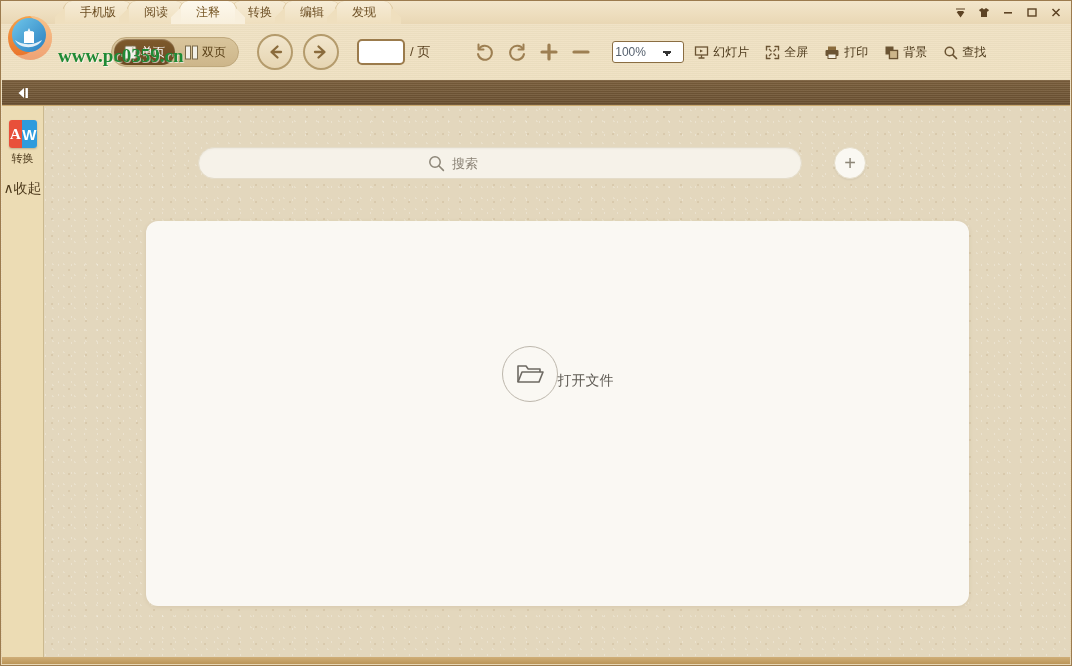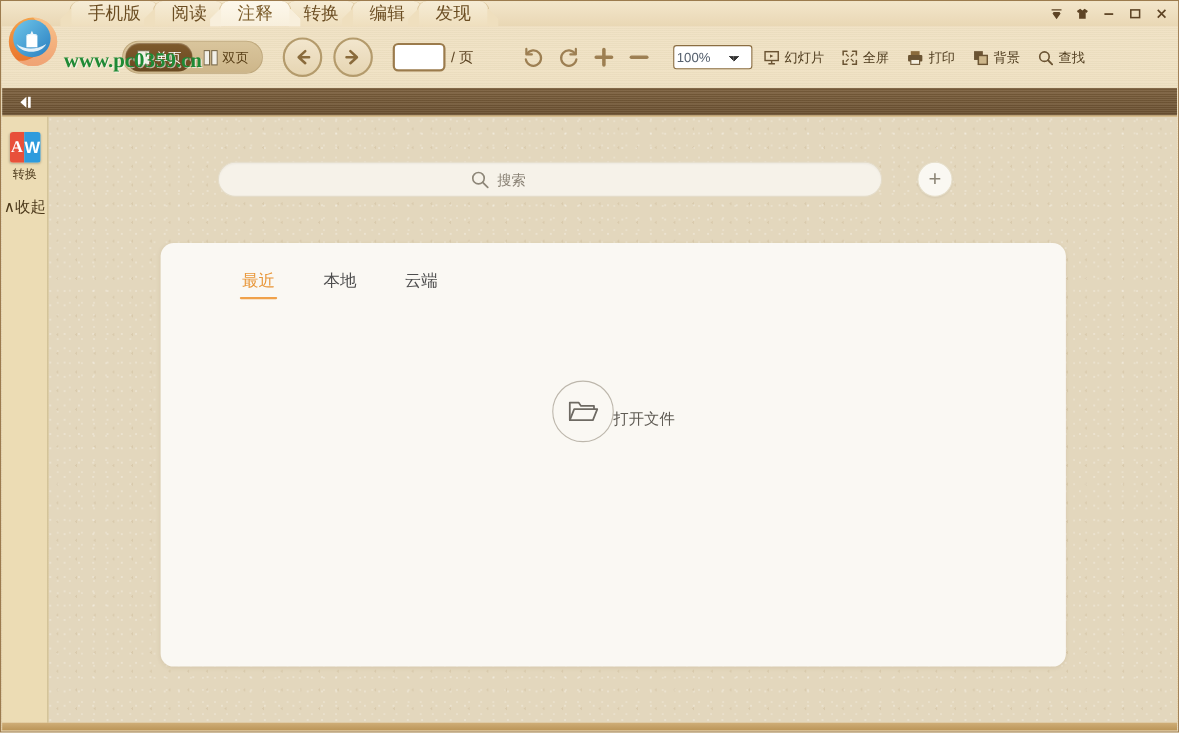--- a/index.html
+++ b/index.html
@@ -31,21 +31,21 @@
   }
   .tabs {
     position: absolute; left: 62px; top: 0;
     display: flex; align-items: flex-end; height: 23px;
   }
   .tab {
     position: relative;
     height: 23px;
     padding: 0 16px;
     display: flex; align-items: center; justify-content: center;
-    font-size: 16px;
+    font-size: 12px;
     color: #6b4d22;
     background: linear-gradient(180deg,#f6ecd6 0%, #efdfbe 100%);
     border-top-left-radius: 9px; border-top-right-radius: 9px;
     transform: skewX(0deg);
     margin-right: -6px;
     border-left: 1px solid #d9c398;
     border-right: 1px solid #d9c398;
     white-space: nowrap;
   }
   .tab::before {
@@ -514,31 +514,20 @@
           <path d="M10.8 10.8 15.4 15.4" stroke="#8d8678" stroke-width="1.6" stroke-linecap="round"></path>
         </svg>
         <input type="text" placeholder="搜索" style="">
       </div>
       <div class="addbtn">
         <span>+</span>
       </div>
     </div>
 
     <div class="card">
-      <div class="cardtabs">
-        <div class="ctab active">
-          <span>最近</span>
-        </div>
-        <div class="ctab">
-          <span>本地</span>
-        </div>
-        <div class="ctab">
-          <span>云端</span>
-        </div>
-      </div>
 
       <div class="openfile">
         <div class="openfile-circle">
           <svg width="28" height="24" viewBox="0 0 28 24">
             <path d="M2 20V4h8l2.2 3H24v3" stroke="#6e6a63" stroke-width="1.6" fill="none" stroke-linejoin="round"></path>
             <path d="M2 20 6 10h21l-4 10z" stroke="#6e6a63" stroke-width="1.6" fill="none" stroke-linejoin="round"></path>
           </svg>
         </div>
         <div class="openfile-label">打开文件</div>
       </div>

